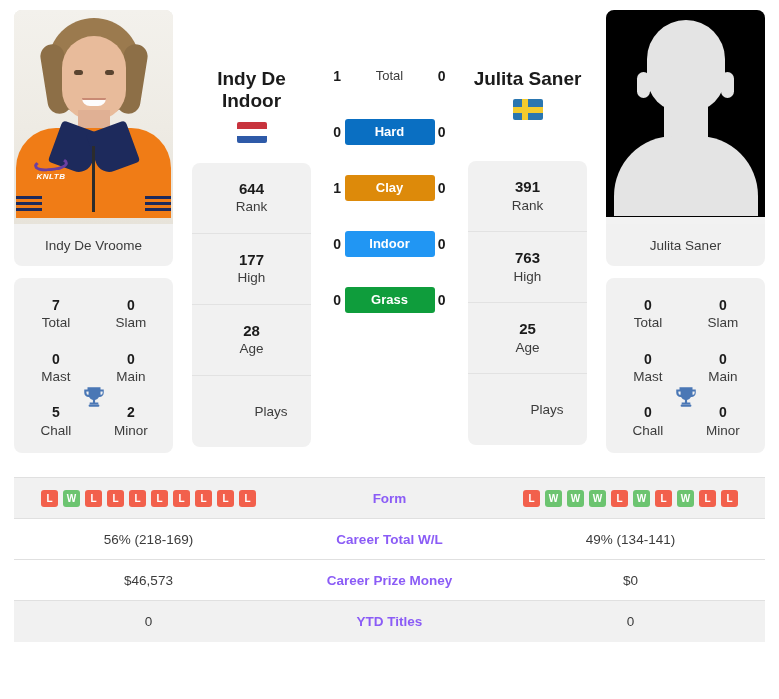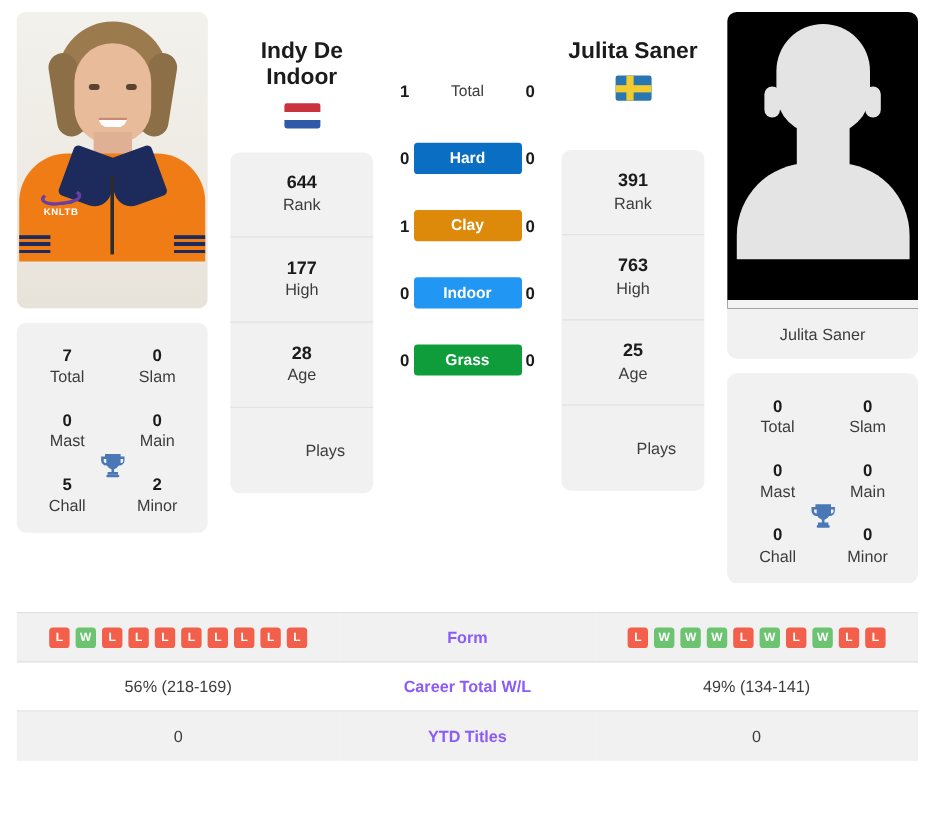--- a/index.html
+++ b/index.html
@@ -25,23 +25,24 @@
 
   
   .photo-card {
     width: 159px;
     background: #f1f1f1;
     border-radius: 8px;
     overflow: hidden;
   }
   .photo-frame {
     width: 159px;
-    height: 247px;
+    height: 214px;
     position: relative;
     overflow: hidden;
+    font-style: italic;
   }
   .photo-name {
     text-align: center;
     font-size: 13.5px;
     color: #3c3c3c;
     padding: 14px 4px 13px 4px;
   }
 
   
   .ph-left { background: #efece6; }
@@ -146,20 +147,21 @@
   }
 
   
   .name-col { padding-top: 22px; }
   .player-name {
     font-size: 19px;
     font-weight: bold;
     color: #1b1b1b;
     text-align: center;
     line-height: 1.18;
+    margin-top: 36px;
   }
   .flag {
     margin: 9px auto 0 auto;
     width: 30px; height: 21px;
     border-radius: 2px;
     position: relative;
     overflow: hidden;
     display: block;
   }
   .flag-nl { background: linear-gradient(#c8333d 0 33.3%, #ffffff 33.3% 66.6%, #2e5aa8 66.6% 100%); }
@@ -309,20 +311,21 @@
           <div class="smile"></div>
           <div class="neck"></div>
           <div class="shirt"></div>
           <div class="collar-l"></div>
           <div class="collar-r"></div>
           <div class="zip"></div>
           <div class="cuff l"></div>
           <div class="cuff r"></div>
           <div class="logo"><span class="wave"></span>KNLTB</div>
         </div>
+        <div class="photo-name">Indy De Vroome</div>
       </div>
 
       <div class="titles-card">
         <div class="titles-row">
           <div class="t-item">
             <div class="t-val">7</div>
             <div class="t-lab">Total</div>
           </div>
           <div class="t-item">
             <div class="t-val">0</div>
@@ -526,20 +529,25 @@
               <div class="fm L">L</div>
               <div class="fm L">L</div>
             </div>
         </td>
       </tr>
       <tr>
         <td>56% (218-169)</td>
         <td class="mid">Career Total W/L</td>
         <td>49% (134-141)</td>
       </tr>
+      <tr>
+        <td>$46,573</td>
+        <td class="mid">Career Prize Money</td>
+        <td>$0</td>
+      </tr>
       <tr class="alt">
         <td>0</td>
         <td class="mid">YTD Titles</td>
         <td>0</td>
       </tr>
     </tbody>
   </table>
 
 </div>
 

